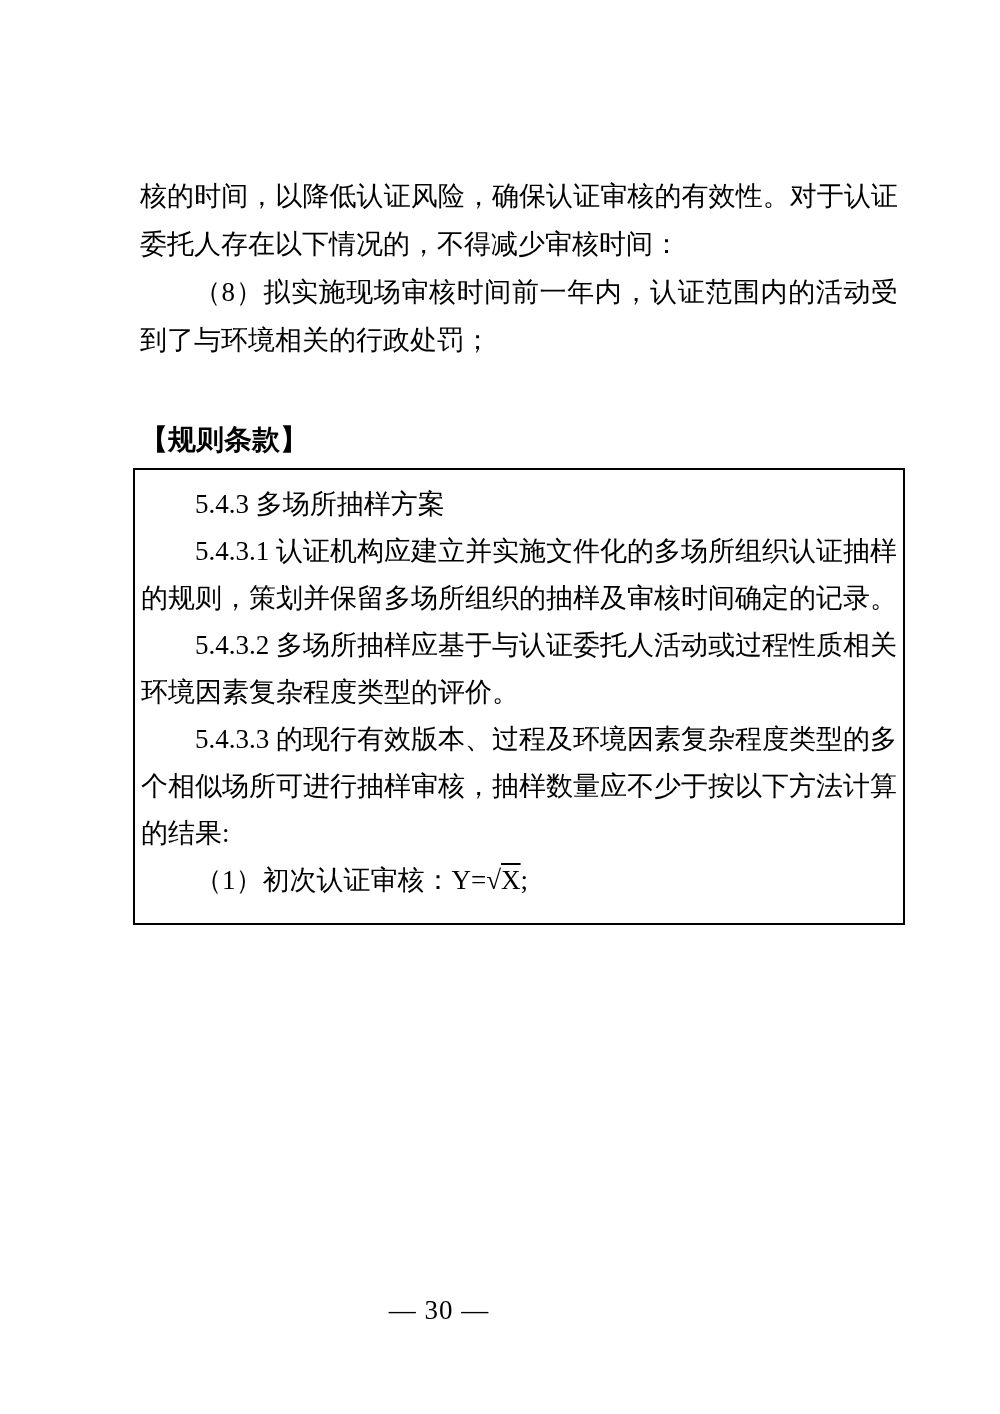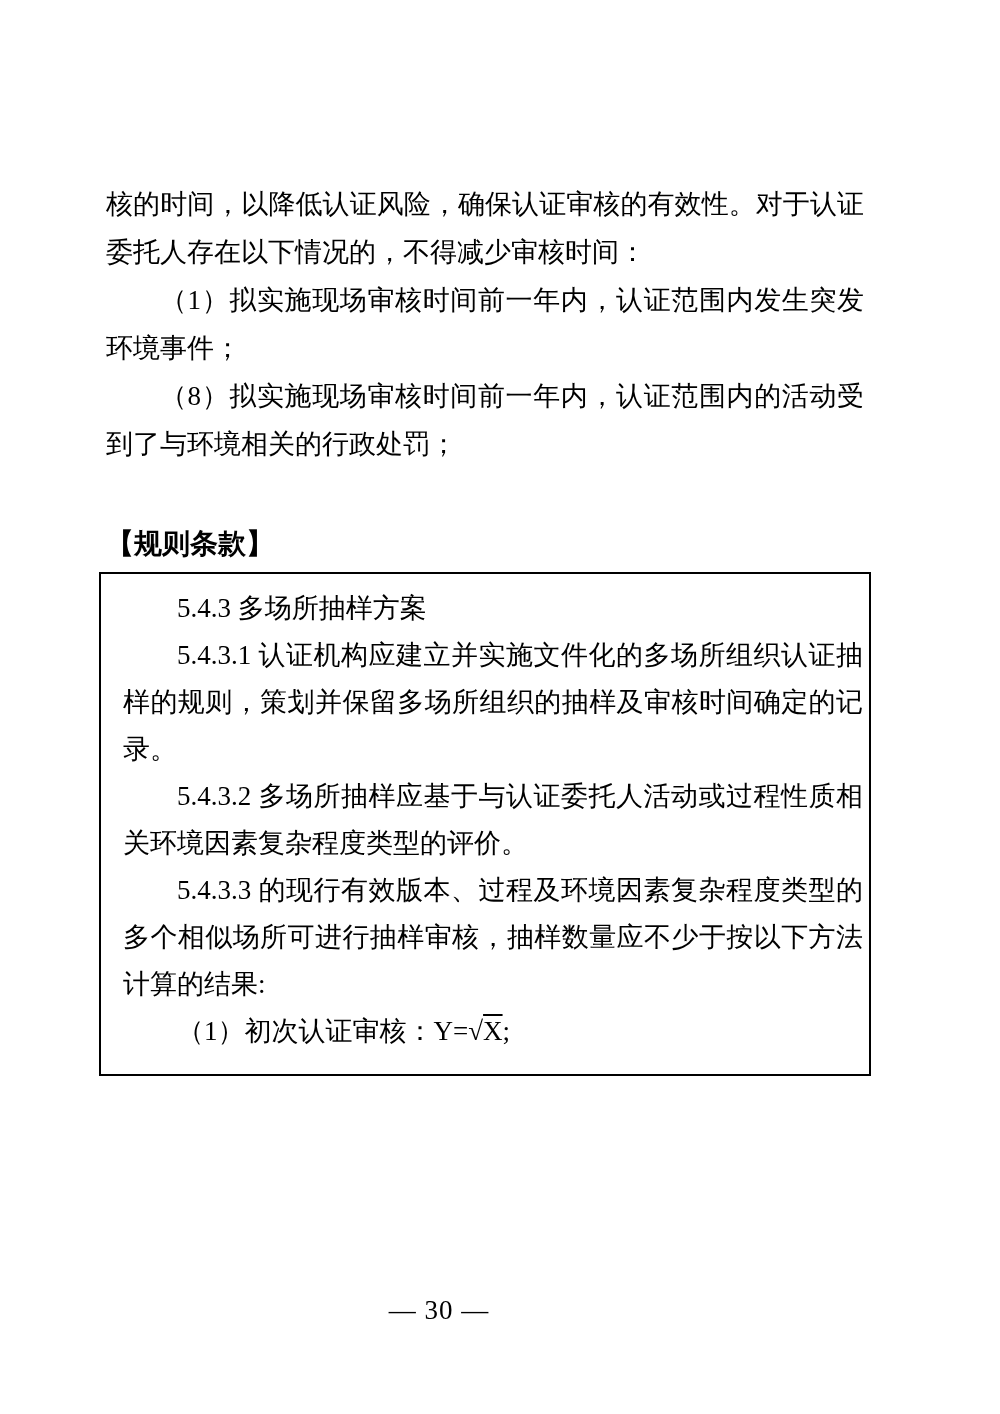--- a/index.html
+++ b/index.html
@@ -7,25 +7,24 @@
     width: 1000px;
     height: 1414px;
     background: #ffffff;
     position: relative;
     color: #000000;
     font-family: "Liberation Serif", serif;
     overflow: hidden;
   }
   .content {
     position: absolute;
-    left: 106px;
+    left: 140px;
     top: 0;
     width: 758px;
     padding-top: 172px;
-    margin-top: 8px;
   }
   .para {
     margin: 0;
     font-size: 27px;
     line-height: 48px;
     text-align: justify;
     letter-spacing: 0;
   }
   .para.indent { text-indent: 2em; }
   .section-heading {
@@ -33,21 +32,21 @@
     font-size: 28px;
     line-height: 40px;
     font-weight: bold;
     font-family: "Liberation Sans", sans-serif;
   }
   .rule-box {
     box-sizing: border-box;
     margin-left: -7px;
     width: 772px;
     border: 2px solid #000000;
-    padding: 11px 6px 19px 22px;
+    padding: 11px 6px 19px 6px;
     background: #ffffff;
   }
   .clause {
     margin: 0;
     font-size: 27px;
     line-height: 47px;
     text-align: justify;
     text-indent: 2em;
   }
   .formula-line { text-indent: 2em; }
@@ -63,21 +62,20 @@
     font-size: 27px;
     letter-spacing: 1px;
   }
 </style>
 </head>
 <body>
 
 <div class="page">
   <main class="content">
     <p class="para">核的时间，以降低认证风险，确保认证审核的有效性。对于认证委托人存在以下情况的，不得减少审核时间：</p>
-    <p class="para indent">（1）拟实施现场审核时间前一年内，认证范围内发生突发环境事件；</p>
     <p class="para indent">（8）拟实施现场审核时间前一年内，认证范围内的活动受到了与环境相关的行政处罚；</p>
 
     <h2 class="section-heading">【规则条款】</h2>
 
     <section class="rule-box">
       <p class="clause">5.4.3 多场所抽样方案</p>
       <p class="clause">5.4.3.1 认证机构应建立并实施文件化的多场所组织认证抽样的规则，策划并保留多场所组织的抽样及审核时间确定的记录。</p>
       <p class="clause">5.4.3.2 多场所抽样应基于与认证委托人活动或过程性质相关环境因素复杂程度类型的评价。</p>
       <p class="clause">5.4.3.3 的现行有效版本、过程及环境因素复杂程度类型的多个相似场所可进行抽样审核，抽样数量应不少于按以下方法计算的结果:</p>
       <p class="clause formula-line"><span>（1）初次认证审核：Y=</span><span class="radical">√</span><span class="radicand">X</span><span>;</span></p>

